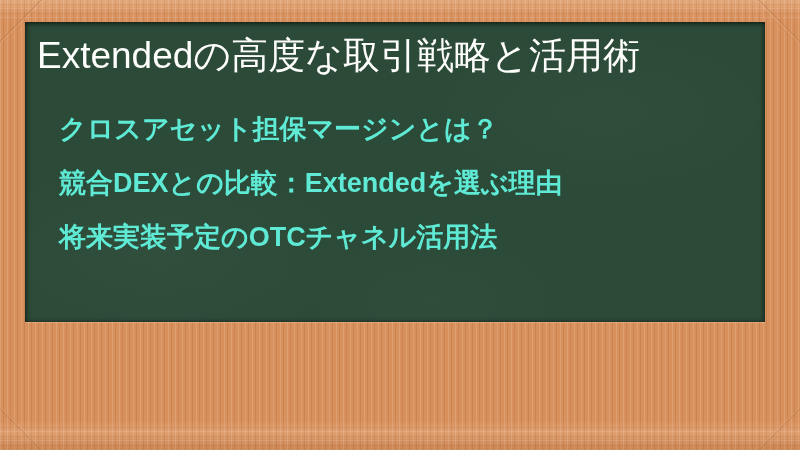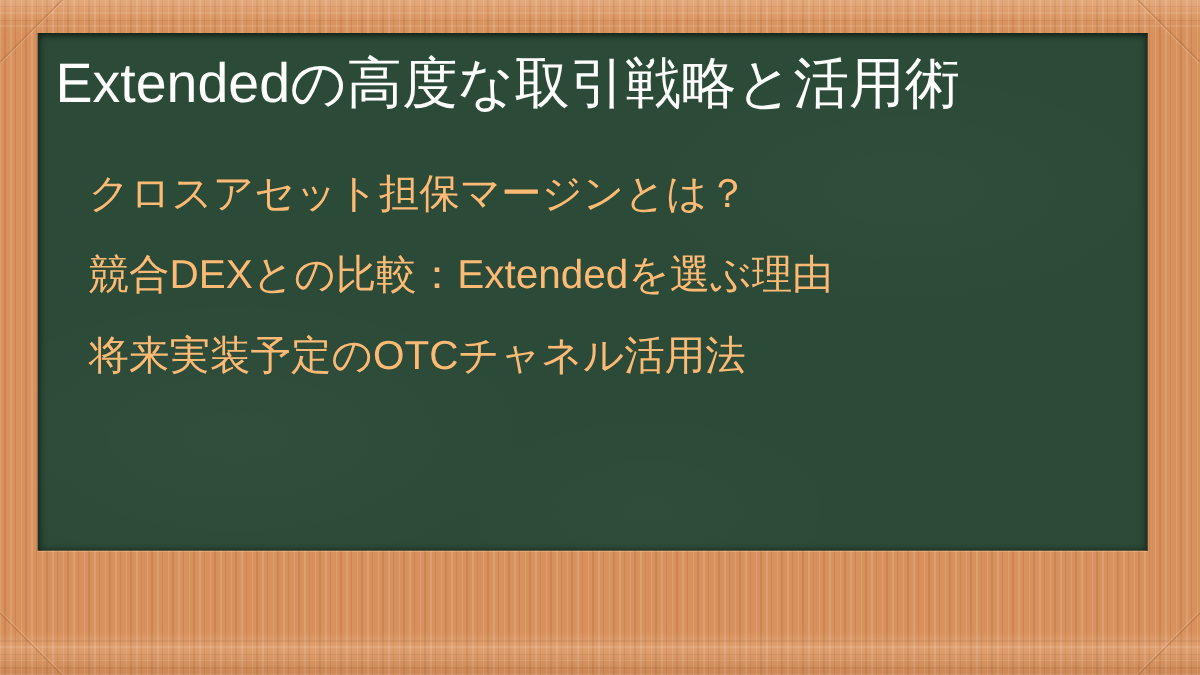--- a/index.html
+++ b/index.html
@@ -92,21 +92,21 @@
     background: linear-gradient(45deg, rgba(0,0,0,0) 48%, rgba(150,85,40,0.40) 49.4%, rgba(255,220,185,0.25) 50.6%, rgba(0,0,0,0) 52%); }
   .miter.br { bottom: 0; right: 0;
     background: linear-gradient(-45deg, rgba(0,0,0,0) 48%, rgba(150,85,40,0.40) 49.4%, rgba(255,220,185,0.25) 50.6%, rgba(0,0,0,0) 52%); }
 
   
   .board {
     position: absolute;
     left: 25px;
     top: 22px;
     width: 740px;
-    height: 345px;
+    height: 300px;
     background: #2c4a38;
     box-shadow:
       inset 0 2px 4px rgba(0,0,0,0.40),
       inset 2px 0 4px rgba(0,0,0,0.30),
       inset -2px 0 4px rgba(0,0,0,0.18),
       0 1px 0 rgba(255,228,196,0.25);
     overflow: hidden;
   }
   
   .board-texture {
@@ -135,24 +135,24 @@
   .bullet-list {
     position: absolute;
     left: 34px;
     top: 80px;
     width: 690px;
     margin: 0;
     padding: 0;
     list-style: none;
   }
   .bullet-list li {
-    color: #fdba74;
+    color: #5eead4;
     font-size: 27px;
     line-height: 54px;
-    font-weight: 400;
+    font-weight: 700;
     white-space: nowrap;
   }
 
   
   .chalk-stick {
     position: absolute;
     left: 650px;
     top: 395px;
     width: 60px;
     height: 10px;

